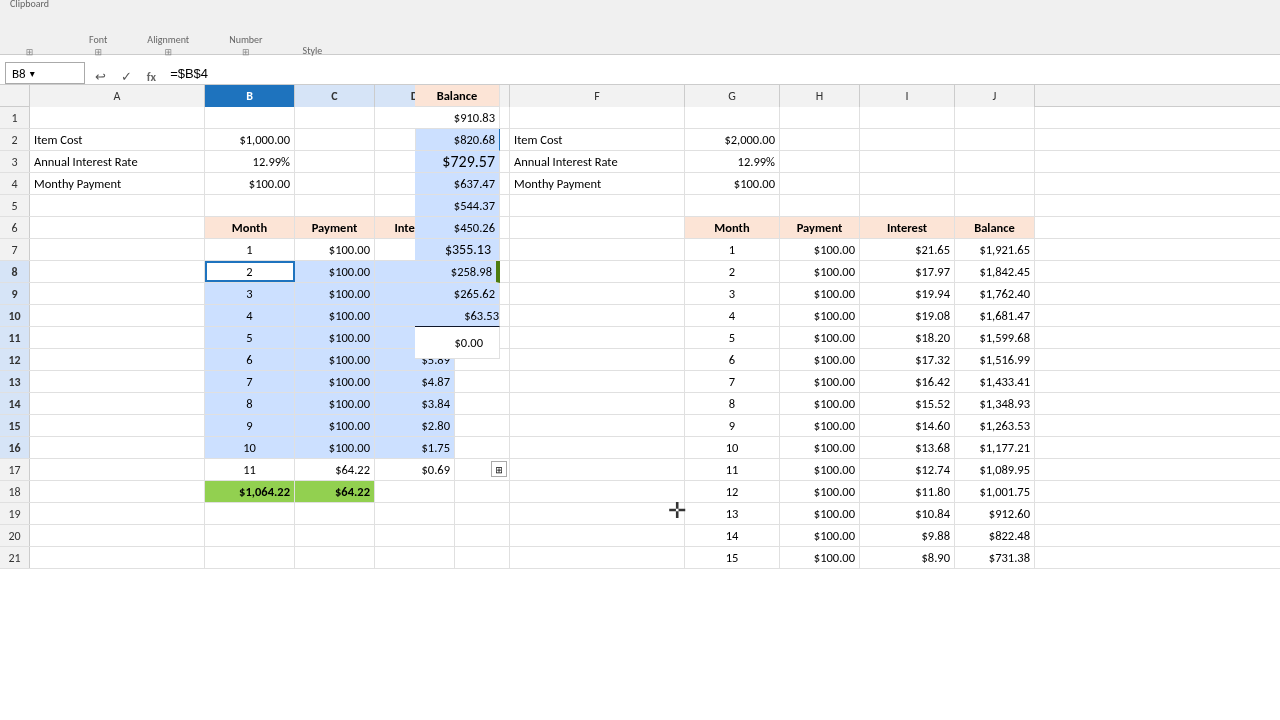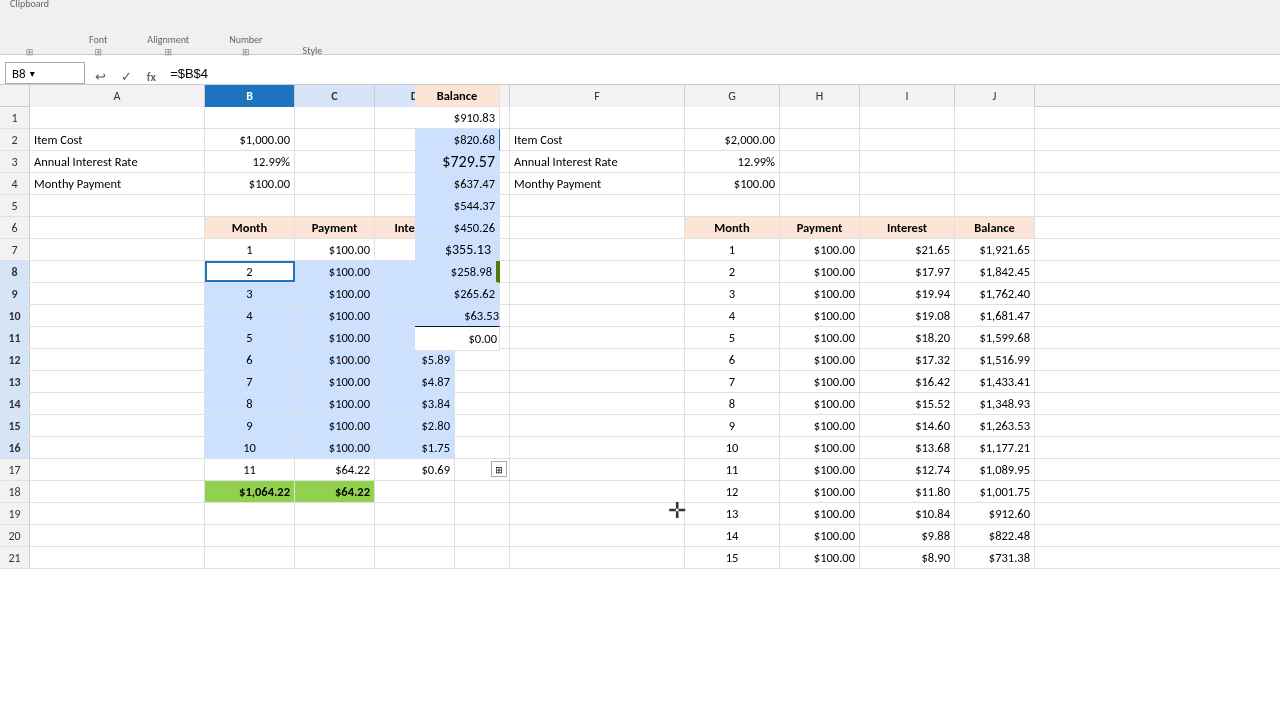--- a/index.html
+++ b/index.html
@@ -562,14 +562,14 @@
   <div style="height:22px; background:#cce0ff; border-bottom:1px solid #e0e0e0; border-right:1px solid #e0e0e0; display:flex; align-items:center; justify-content:flex-end; padding-right:4px; font-size:12.5px;">$450.26</div>
 
   <div style="height:22px; background:#cce0ff; border-bottom:1px solid #e0e0e0; border-right:1px solid #e0e0e0; display:flex; align-items:center; justify-content:flex-end; padding-right:8px; font-size:14px;">$355.13</div>
 
   <div style="height:22px; background:#cce0ff; border-bottom:1px solid #e0e0e0; border-right:4px solid #4d7c0f; display:flex; align-items:center; justify-content:flex-end; padding-right:4px; font-size:12.5px;">$258.98</div>
 
   <div style="height:22px; background:#cce0ff; border-bottom:1px solid #e0e0e0; border-right:1px solid #e0e0e0; display:flex; align-items:center; justify-content:flex-end; padding-right:4px; font-size:12.5px;">$265.62</div>
 
   <div style="height:22px; background:#cce0ff; border-bottom:1px solid #0f172a; border-right:1px solid #e0e0e0; display:flex; align-items:center; justify-content:flex-end; font-size:12.5px;">$63.53</div>
 
-  <div style="height:24px; background:#fff; border-bottom:1px solid #e0e0e0; border-right:1px solid #e0e0e0; display:flex; align-items:center; justify-content:flex-end; padding-right:2px; font-size:12.5px;">$0.00</div>
+  <div style="height:32px; background:#fff; border-bottom:1px solid #e0e0e0; border-right:1px solid #e0e0e0; display:flex; align-items:center; justify-content:flex-end; padding-right:16px; font-size:12.5px;">$0.00</div>
 </div>
 
 </body></html>

